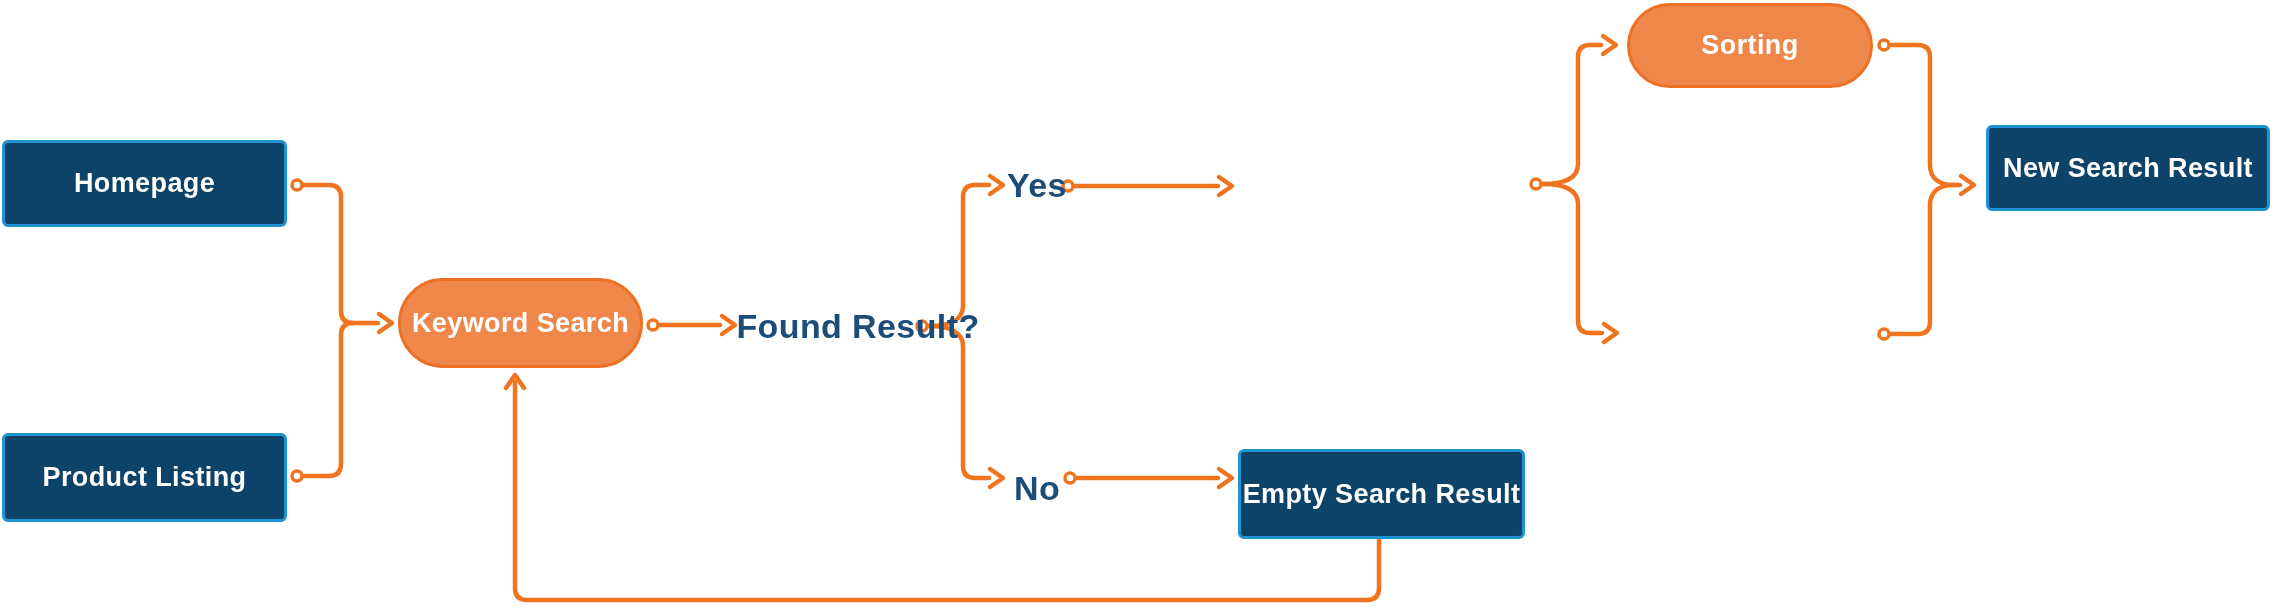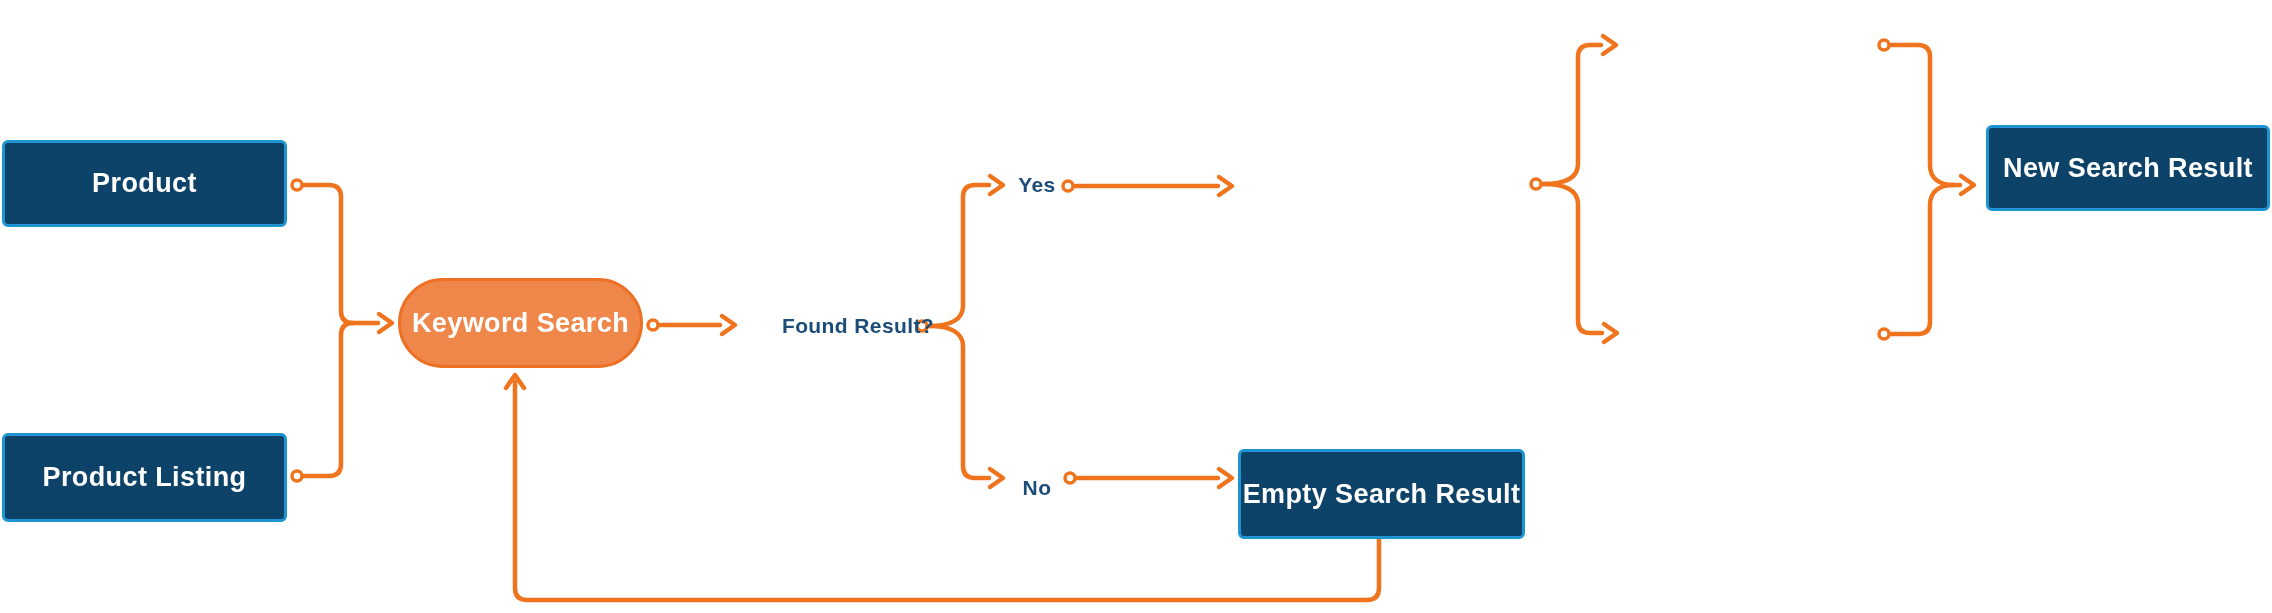--- a/index.html
+++ b/index.html
@@ -39,21 +39,21 @@
   }
   .node.pill{
     background:var(--pill-fill);
     border:3.5px solid var(--pill-border);
     border-radius:60px;
   }
   .flow-label{
     position:absolute;
     transform:translate(-50%,-50%);
     color:var(--label-text);
-    font-size:21px;font-weight:bold;letter-spacing:.4px;
+    font-size:34px;font-weight:bold;letter-spacing:.4px;
     white-space:nowrap;
   }
 </style>
 </head>
 <body>
 
 <div class="canvas">
 
   <svg class="connector-layer" viewBox="0 0 2272 613" xmlns="http://www.w3.org/2000/svg">
 
@@ -119,36 +119,39 @@
     </g>
 
     <g>
       <circle class="dot" cx="1379" cy="533" r="5"></circle>
       <path class="edge" d="M1379,540 V588 Q1379,600 1367,600 H527 Q515,600 515,588 V382"></path>
       <path class="arrowhead" d="M506,388 L515,375 L524,388"></path>
     </g>
   </svg>
 
   <div class="node rect" style="left:2px;top:140px;width:285px;height:87px;">
-    <span>Product</span>
+    <span>Homepage</span>
   </div>
 
   <div class="node rect" style="left:2px;top:433px;width:285px;height:89px;">
     <span>Product Listing</span>
   </div>
 
   <div class="node pill" style="left:398px;top:278px;width:245px;height:90px;">
     <span>Keyword Search</span>
   </div>
 
 
   <div class="node rect" style="left:1238px;top:433px;width:287px;height:90px;margin-top:16px;">
     <span>Empty Search Result</span>
   </div>
 
+  <div class="node pill" style="left:1627px;top:3px;width:246px;height:85px;">
+    <span>Sorting</span>
+  </div>
 
 
   <div class="node rect" style="left:1986px;top:125px;width:284px;height:86px;">
     <span>New Search Result</span>
   </div>
 
   <div class="flow-label" style="left:830px;top:326px;margin-left:28px;">Found Result?</div>
 
   <div class="flow-label" style="left:1037px;top:185px;">Yes</div>
 

